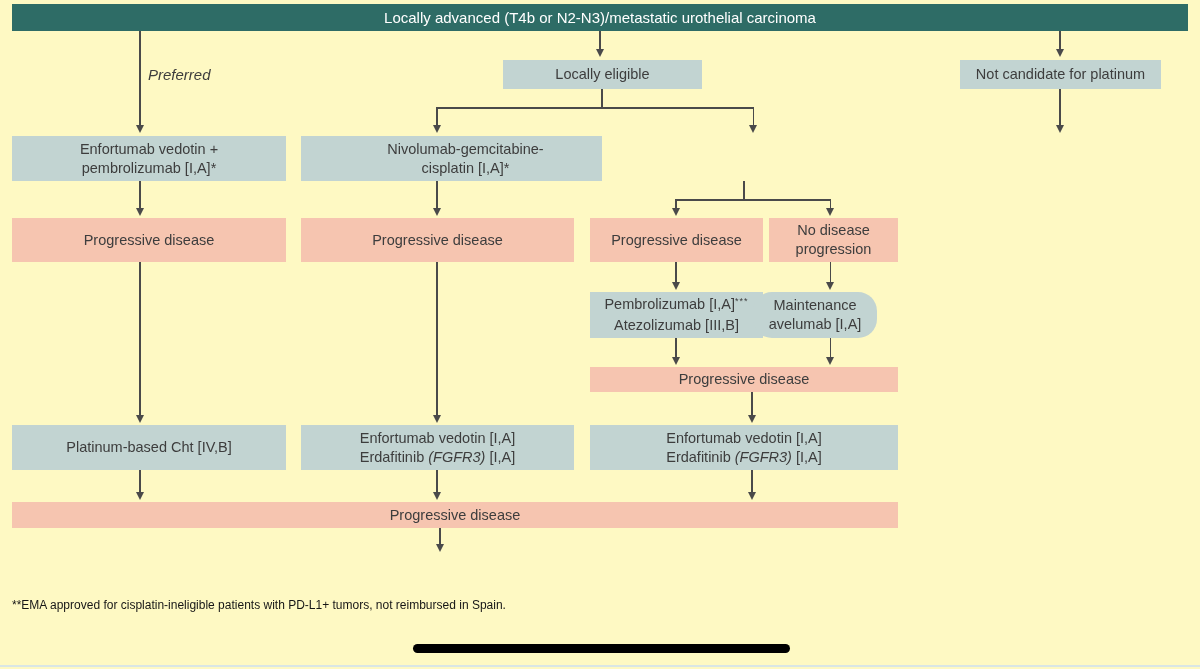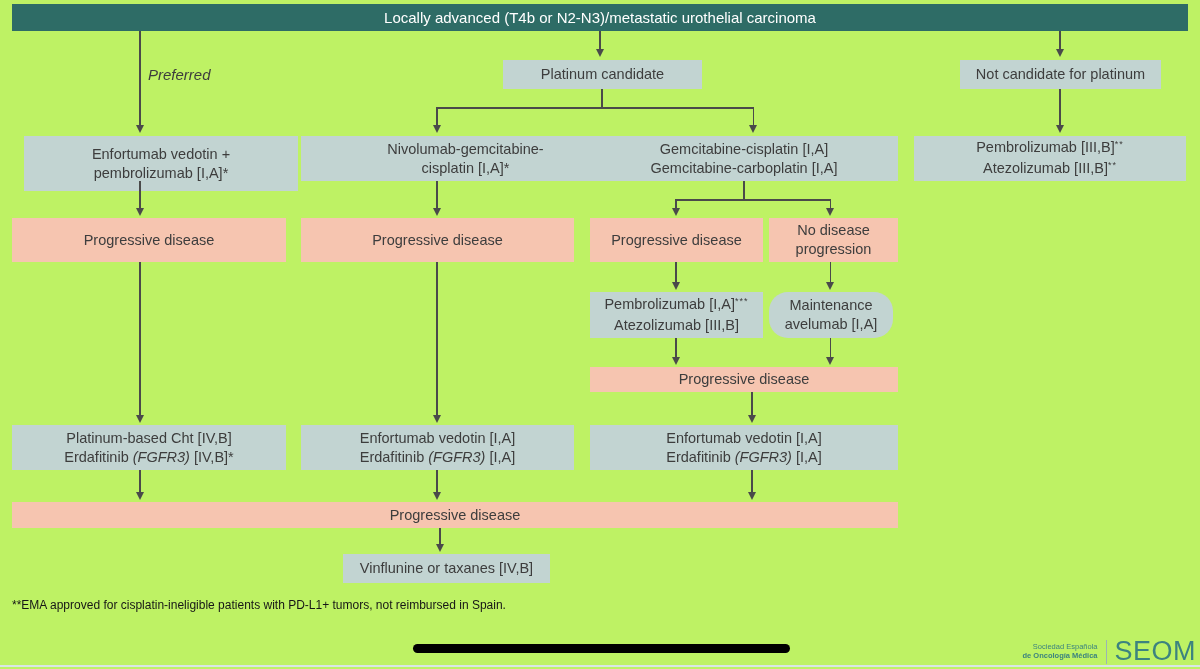--- a/index.html
+++ b/index.html
@@ -1,17 +1,17 @@
 <!DOCTYPE html>
 <html style="--header_teal: #2e6c66; --box_teal: #c2d4d2; --salmon: #f6c5b0; --logo_teal: #3c837f; --arrow: #4a4a4a; --redaction: #000000;"><head>
 <meta charset="utf-8">
 <style>
   html,body{margin:0;padding:0;}
   body{font-family:"Liberation Sans",sans-serif;background:#fff;}
-  #canvas{position:relative;width:1200px;height:669px;background:#bef264;overflow:hidden;}
+  #canvas{position:relative;width:1200px;height:669px;background:#fef9c3;overflow:hidden;}
   .bx{position:absolute;display:flex;flex-direction:column;align-items:center;justify-content:center;
       text-align:center;font-size:14.5px;line-height:19px;color:#3d3d3d;}
   .teal{background:var(--box_teal,#c2d4d2);}
   .salmon{background:var(--salmon,#f6c5b0);}
   .hdr{background:var(--header_teal,#2e6c66);color:#ffffff;font-size:15px;}
   .ln{position:absolute;background:#4a4a4a;}
   .ah{position:absolute;width:0;height:0;border-left:4.5px solid transparent;
       border-right:4.5px solid transparent;border-top:8px solid #4a4a4a;}
   .it{font-style:italic;}
   .sup{font-size:9px;position:relative;top:-5px;letter-spacing:1px;}
@@ -32,90 +32,78 @@
 
 <div id="canvas">
 
   <div class="bx hdr" style="left:12px;top:4px;width:1176px;height:27px;">
     <span>Locally advanced (T4b or N2-N3)/metastatic urothelial carcinoma</span>
   </div>
 
   <div class="preferred">Preferred</div>
 
   <div class="bx teal" style="left:503px;top:60px;width:199px;height:29px;">
-    <span>Platinum candidate</span>
+    <span>Locally eligible</span>
   </div>
   <div class="bx teal" style="left:960px;top:60px;width:201px;height:29px;">
     <span>Not candidate for platinum</span>
   </div>
 
-  <div class="bx teal" style="left:24px;top:136px;width:274px;height:55px;">
+  <div class="bx teal" style="left:12px;top:136px;width:274px;height:45px;">
     <span class="line">Enfortumab vedotin +</span>
     <span class="line">pembrolizumab [I,A]*</span>
   </div>
   <div class="bx teal" style="left:301px;top:136px;width:273px;height:45px;padding-left:28px;">
     <span class="line">Nivolumab-gemcitabine-</span>
     <span class="line">cisplatin [I,A]*</span>
-  </div>
-  <div class="bx teal" style="left:590px;top:136px;width:308px;height:45px;">
-    <span class="line">Gemcitabine-cisplatin [I,A]</span>
-    <span class="line">Gemcitabine-carboplatin [I,A]</span>
-  </div>
-  <div class="bx teal" style="left:914px;top:136px;width:272px;height:45px;">
-    <span class="line"><span>Pembrolizumab [III,B]</span><span class="sup">**</span></span>
-    <span class="line"><span>Atezolizumab [III,B]</span><span class="sup">**</span></span>
   </div>
 
   <div class="bx salmon" style="left:12px;top:218px;width:274px;height:44px;">
     <span>Progressive disease</span>
   </div>
   <div class="bx salmon" style="left:301px;top:218px;width:273px;height:44px;">
     <span>Progressive disease</span>
   </div>
   <div class="bx salmon" style="left:590px;top:218px;width:173px;height:44px;">
     <span>Progressive disease</span>
   </div>
   <div class="bx salmon" style="left:769px;top:218px;width:129px;height:44px;">
     <span class="line">No disease</span>
     <span class="line">progression</span>
   </div>
 
   <div class="bx teal" style="left:590px;top:292px;width:173px;height:46px;">
     <span class="line"><span>Pembrolizumab [I,A]</span><span class="sup">***</span></span>
     <span class="line">Atezolizumab [III,B]</span>
   </div>
-  <div class="bx teal" style="left:769px;top:292px;width:124px;height:46px;border-radius:19px;">
+  <div class="bx teal" style="left:753px;top:292px;width:124px;height:46px;border-radius:19px;">
     <span class="line">Maintenance</span>
     <span class="line">avelumab [I,A]</span>
   </div>
 
   <div class="bx salmon" style="left:590px;top:367px;width:308px;height:25px;">
     <span>Progressive disease</span>
   </div>
 
   <div class="bx teal" style="left:12px;top:425px;width:274px;height:45px;">
     <span class="line">Platinum-based Cht [IV,B]</span>
-    <span class="line"><span>Erdafitinib </span><span class="it">(FGFR3)</span><span> [IV,B]*</span></span>
   </div>
   <div class="bx teal" style="left:301px;top:425px;width:273px;height:45px;">
     <span class="line">Enfortumab vedotin [I,A]</span>
     <span class="line"><span>Erdafitinib </span><span class="it">(FGFR3)</span><span> [I,A]</span></span>
   </div>
   <div class="bx teal" style="left:590px;top:425px;width:308px;height:45px;">
     <span class="line">Enfortumab vedotin [I,A]</span>
     <span class="line"><span>Erdafitinib </span><span class="it">(FGFR3)</span><span> [I,A]</span></span>
   </div>
 
   <div class="bx salmon" style="left:12px;top:502px;width:886px;height:26px;">
     <span>Progressive disease</span>
   </div>
 
-  <div class="bx teal" style="left:343px;top:554px;width:207px;height:29px;">
-    <span>Vinflunine or taxanes [IV,B]</span>
-  </div>
 
   <div class="ln" style="left:601px;top:89px;width:1.5px;height:18px;"></div>
   <div class="ln" style="left:437px;top:107px;width:317px;height:1.5px;"></div>
   <div class="ln" style="left:743px;top:181px;width:1.5px;height:18px;"></div>
   <div class="ln" style="left:676px;top:199px;width:155px;height:1.5px;"></div>
 
   <div class="ln" style="left:599px;top:31px;width:1.5px;height:19px;"></div>
   <div class="ah" style="left:595.5px;top:49px;"></div>
 
   <div class="ln" style="left:1059px;top:31px;width:1.5px;height:19px;"></div>
@@ -177,23 +165,15 @@
 
   <div class="ln" style="left:439px;top:528px;width:1.5px;height:17px;"></div>
   <div class="ah" style="left:435.5px;top:544px;"></div>
 
   <div class="fnotes">
     <div>**EMA approved for cisplatin-ineligible patients with PD-L1+ tumors, not reimbursed in Spain.</div>
   </div>
 
   <div class="redact"></div>
 
-  <div class="logo">
-    <div class="org">
-      <div>Sociedad Española</div>
-      <div class="l2">de Oncología Médica</div>
-    </div>
-    <div class="bar"></div>
-    <div class="acr">SEOM</div>
-  </div>
 
   <div class="baseline"></div>
 </div>
 
 </body></html>

